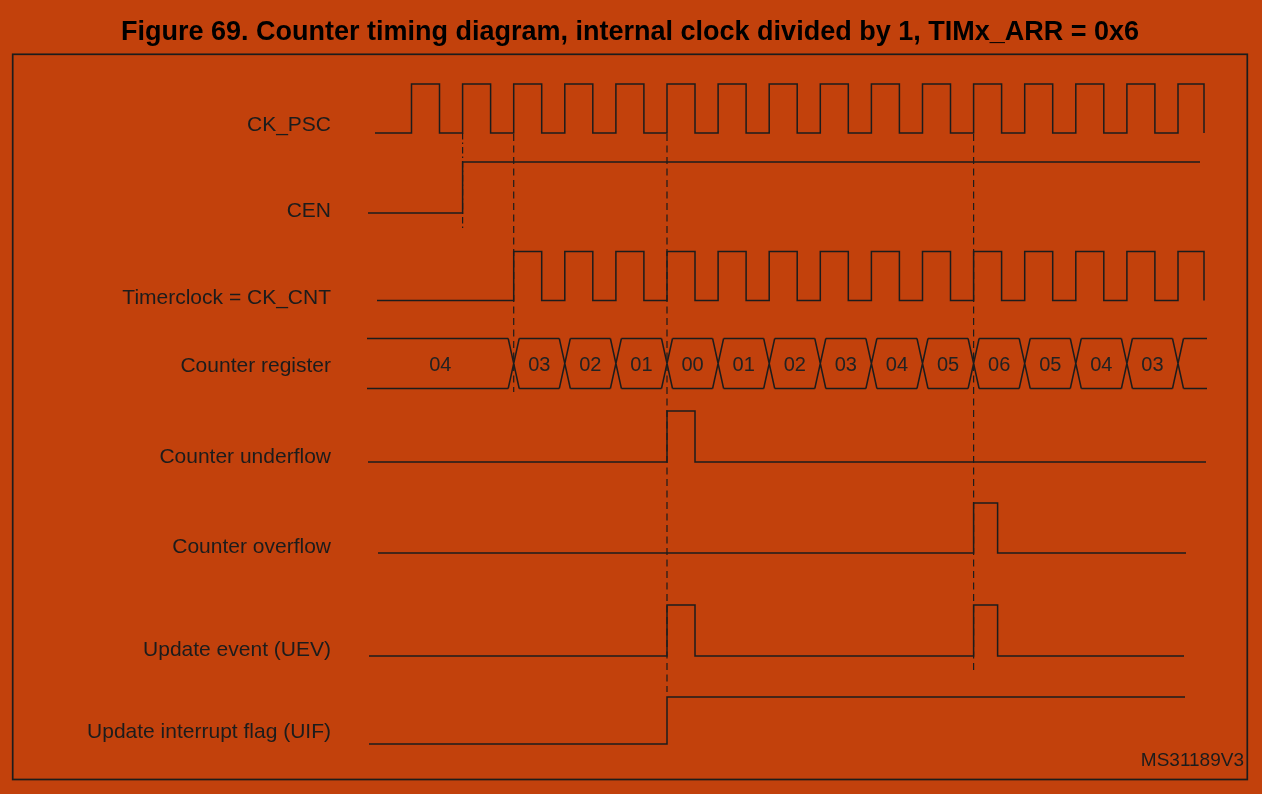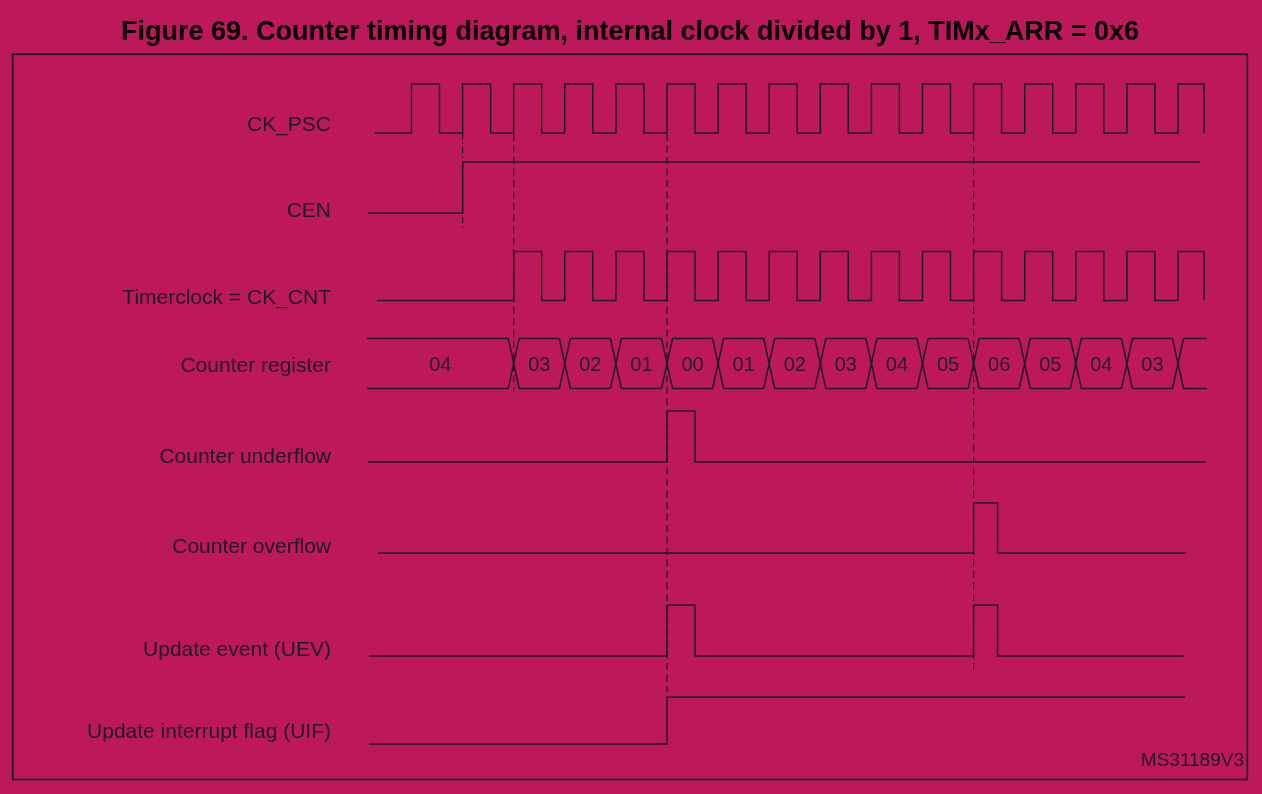--- a/index.html
+++ b/index.html
@@ -8,21 +8,21 @@
     background: #ffffff;
     width: 1262px;
     height: 794px;
     overflow: hidden;
     font-family: "Liberation Sans", sans-serif;
   }
   .page {
     position: relative;
     width: 1262px;
     height: 794px;
-    background: #be185d;
+    background: #c2410c;
   }
   svg { display: block; }
   .title-text {
     font-family: "Liberation Sans", sans-serif;
     font-size: 27px;
     font-weight: bold;
     fill: #000000;
   }
   .frame-rect {
     fill: none;

